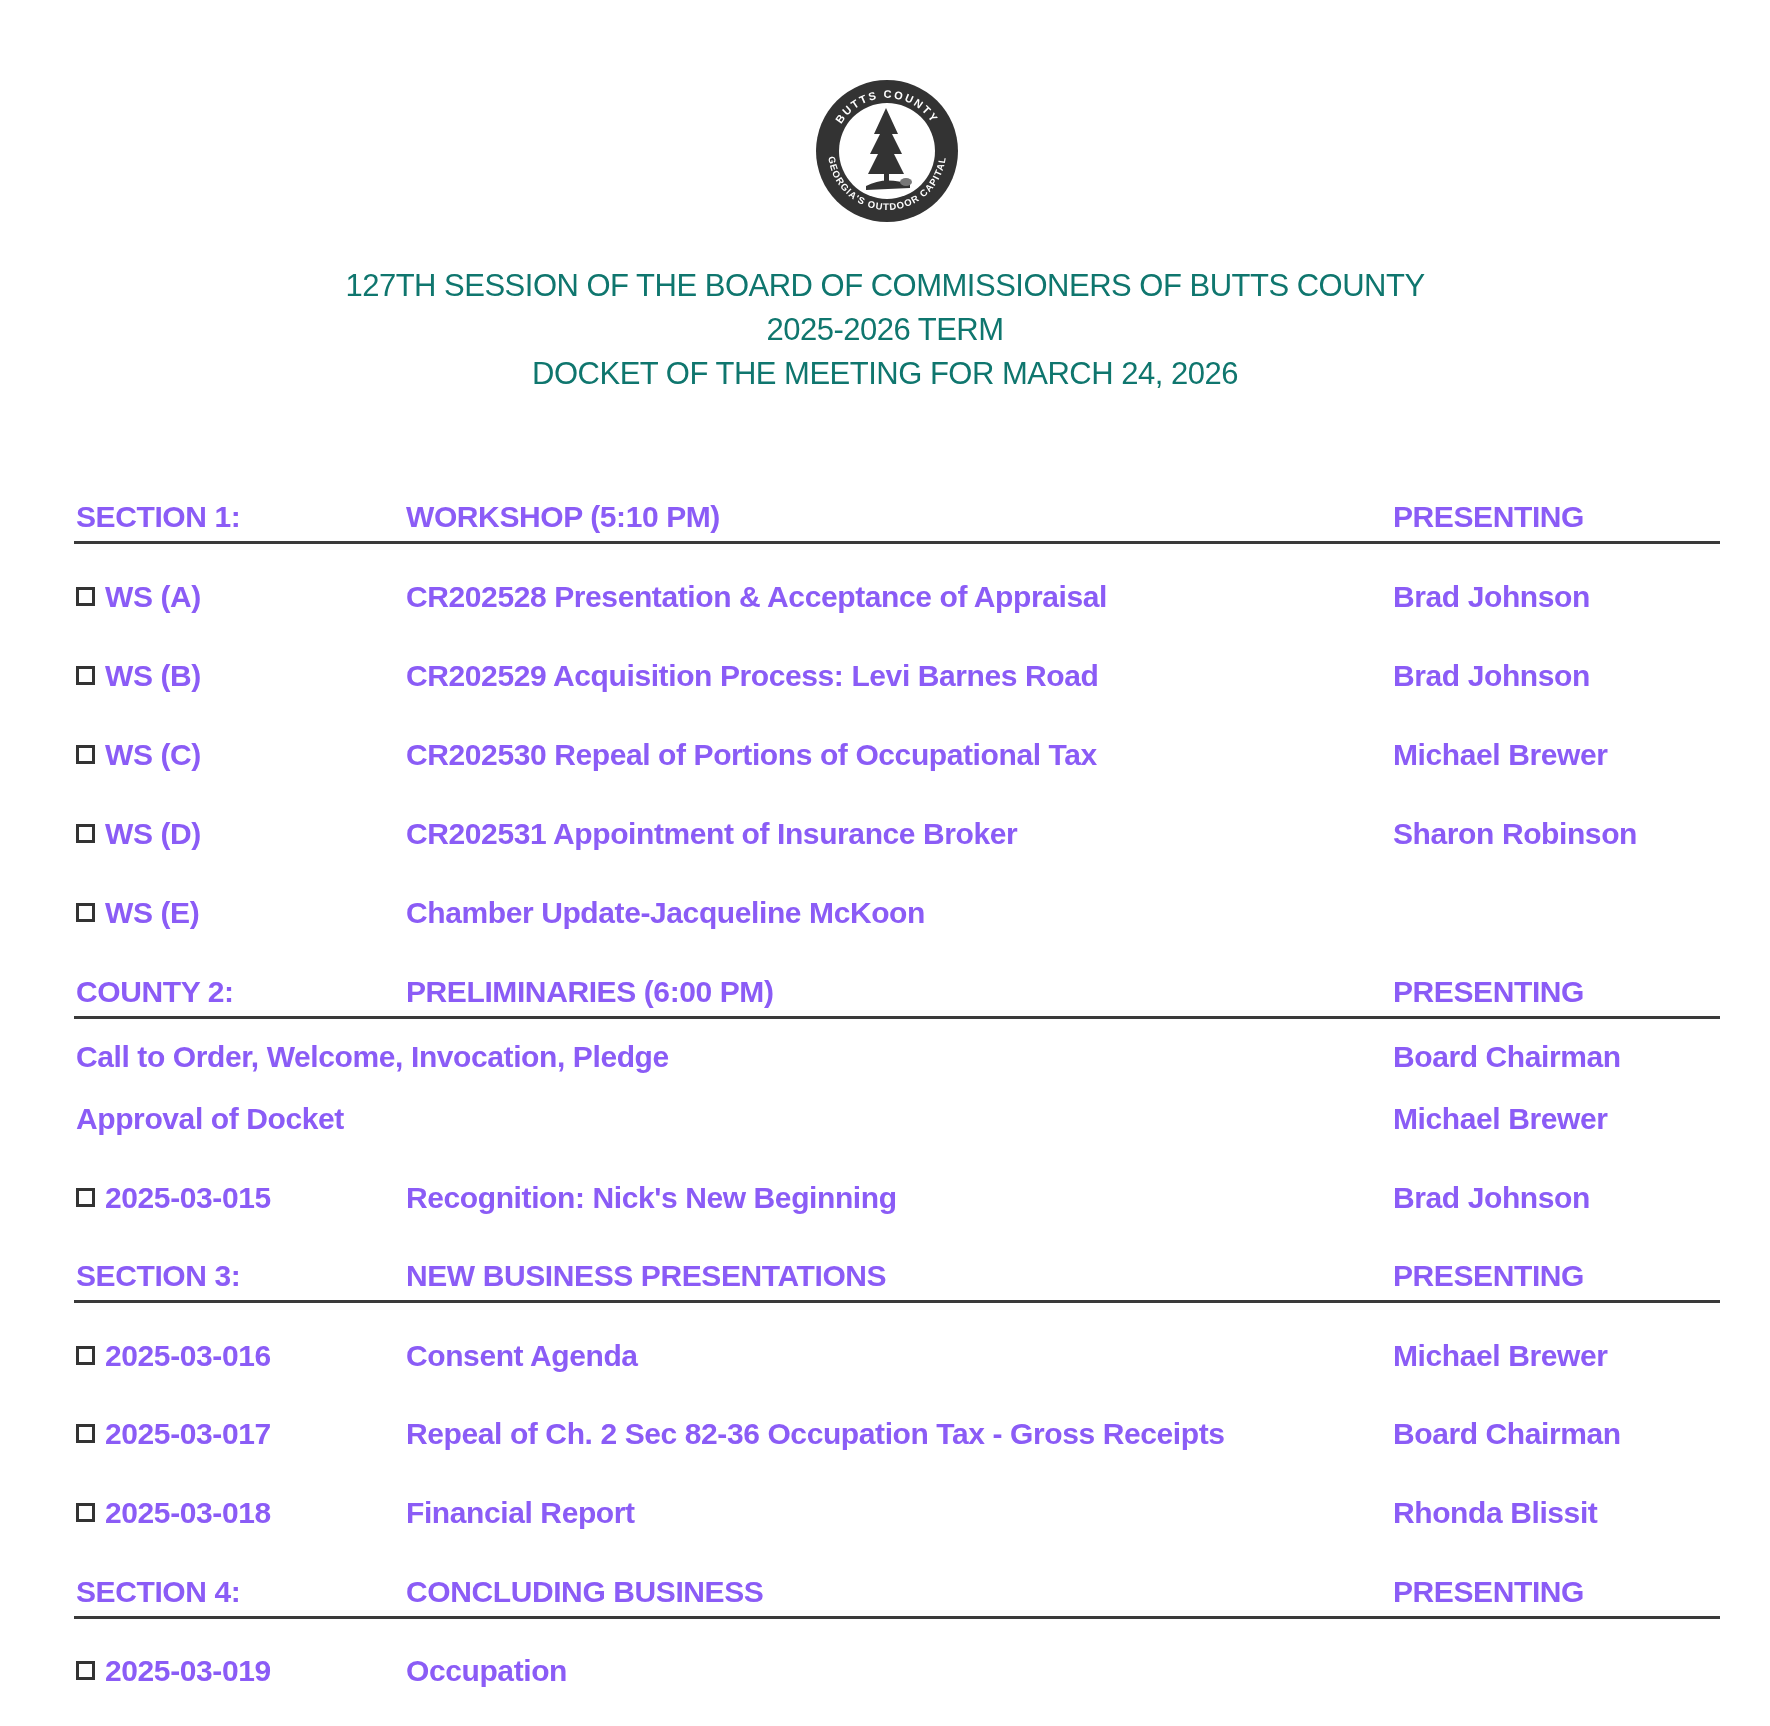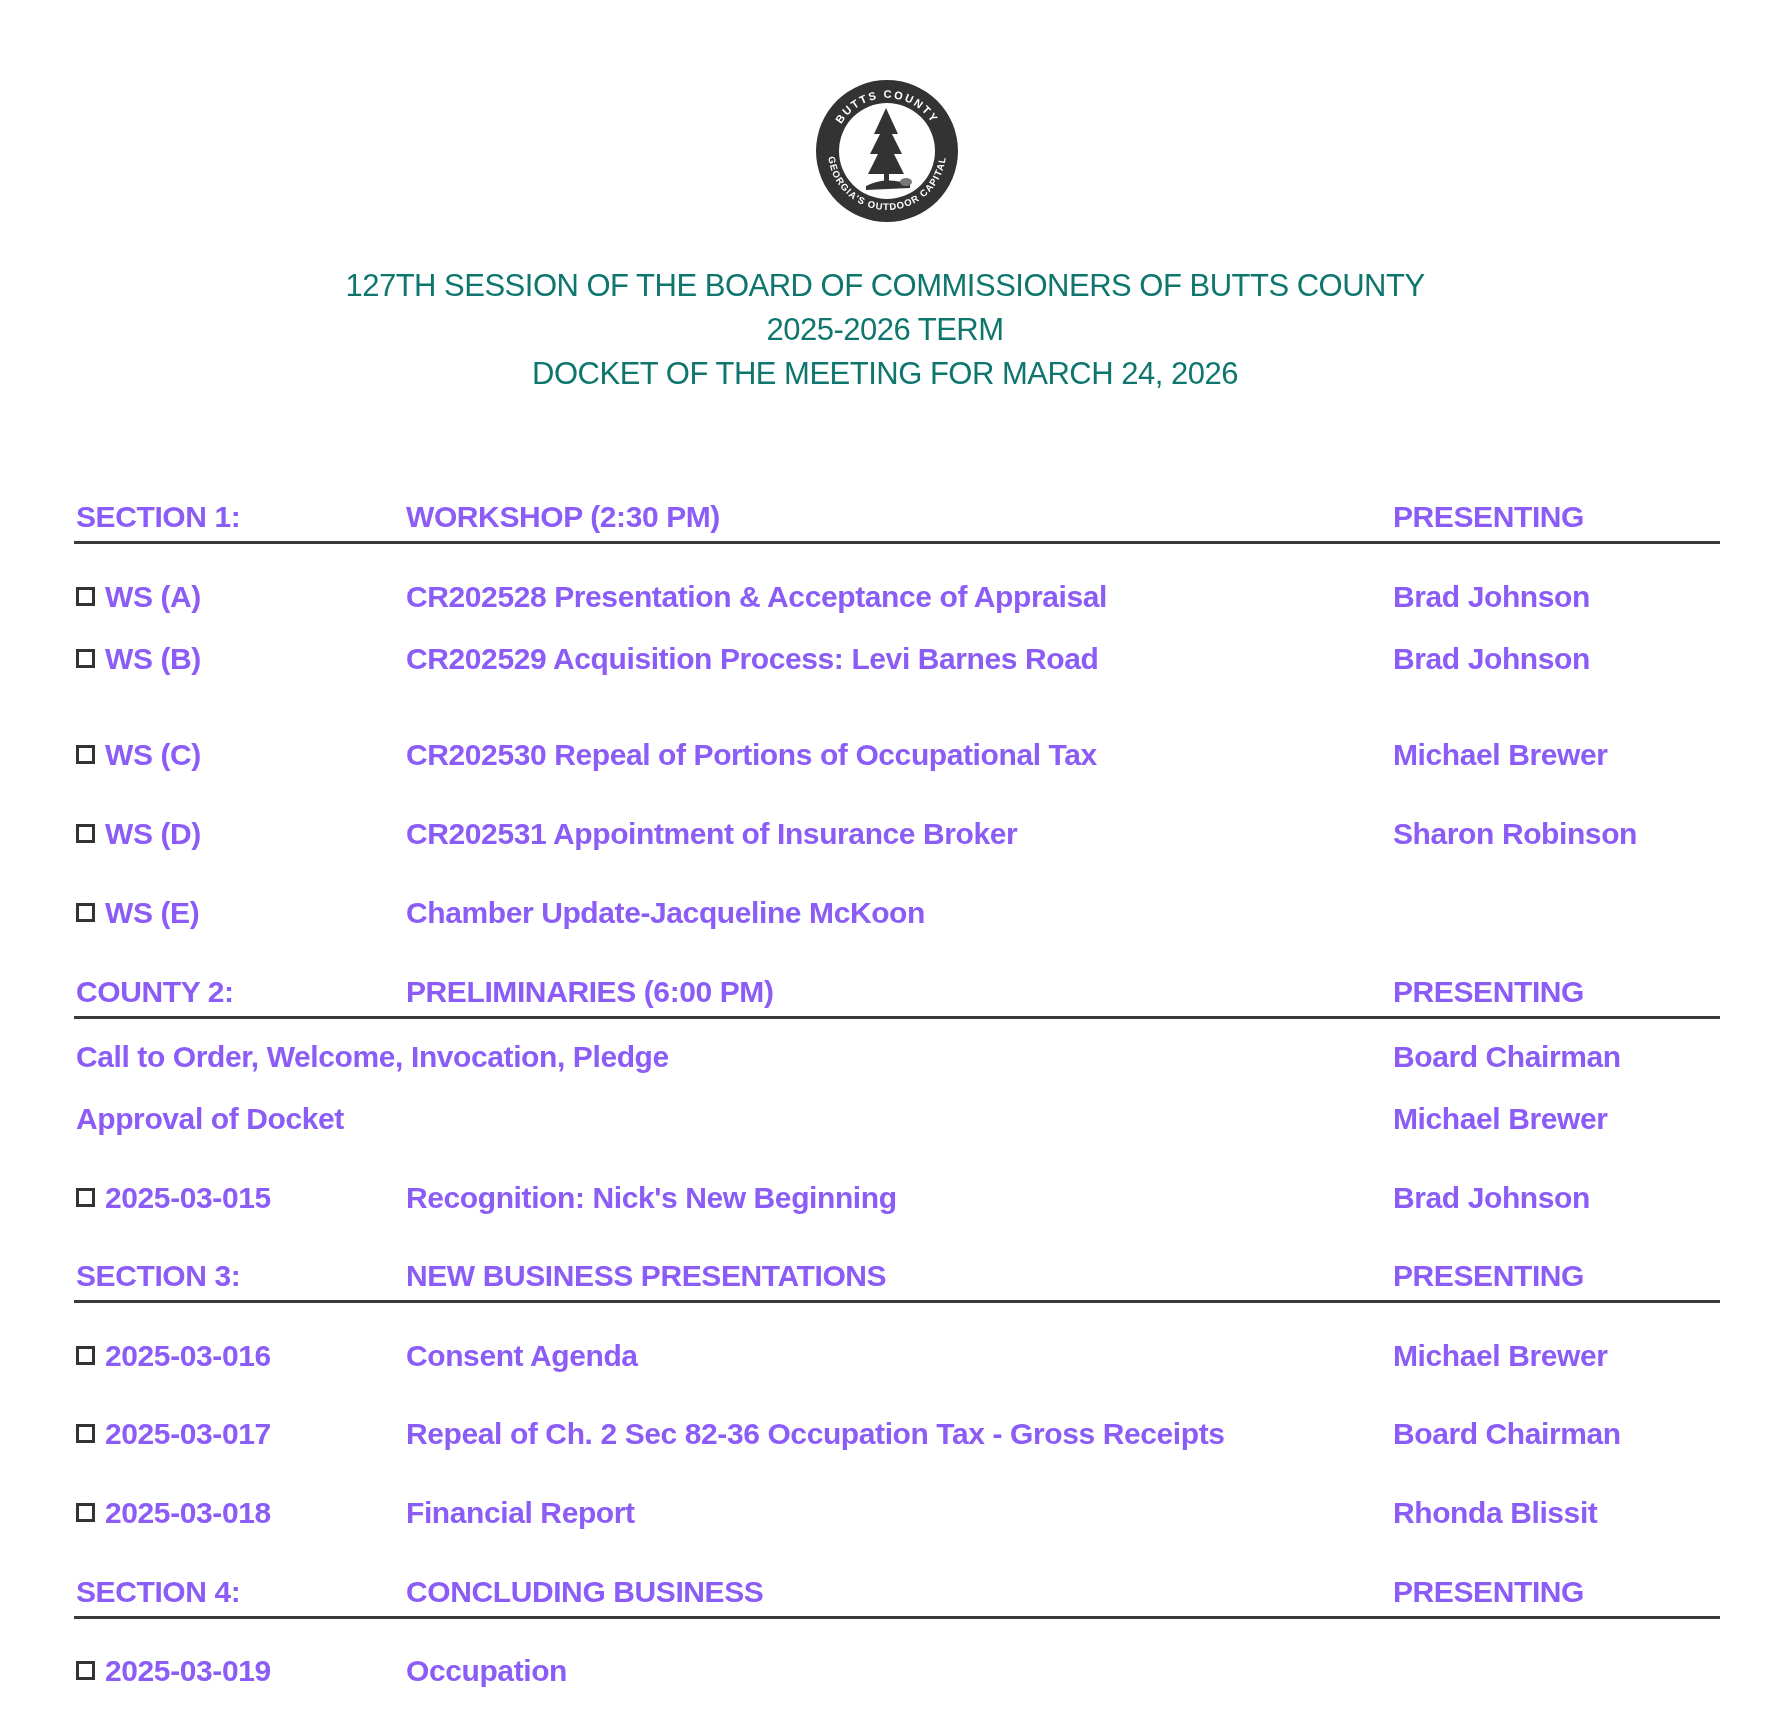--- a/index.html
+++ b/index.html
@@ -43,31 +43,31 @@
 </svg>
 
 <div class="titles">
   <div>127TH SESSION OF THE BOARD OF COMMISSIONERS OF BUTTS COUNTY</div>
   <div>2025-2026 TERM</div>
   <div>DOCKET OF THE MEETING FOR MARCH 24, 2026</div>
 </div>
 
 <div class="row" style="top:500px">
   <span class="c1">SECTION 1:</span>
-  <span class="c2">WORKSHOP (2:30 PM)</span>
+  <span class="c2">WORKSHOP (5:10 PM)</span>
   <span class="c3">PRESENTING</span>
 </div>
 <div class="rule" style="top:541px"></div>
 
 <div class="row" style="top:580px">
   <span class="c1"><span class="cb"></span><span>WS (A)</span></span>
   <span class="c2">CR202528 Presentation &amp; Acceptance of Appraisal</span>
   <span class="c3">Brad Johnson</span>
 </div>
-<div class="row" style="top:642px">
+<div class="row" style="top:659px">
   <span class="c1"><span class="cb"></span><span>WS (B)</span></span>
   <span class="c2">CR202529 Acquisition Process: Levi Barnes Road</span>
   <span class="c3">Brad Johnson</span>
 </div>
 <div class="row" style="top:738px">
   <span class="c1"><span class="cb"></span><span>WS (C)</span></span>
   <span class="c2">CR202530 Repeal of Portions of Occupational Tax</span>
   <span class="c3">Michael Brewer</span>
 </div>
 <div class="row" style="top:817px">

